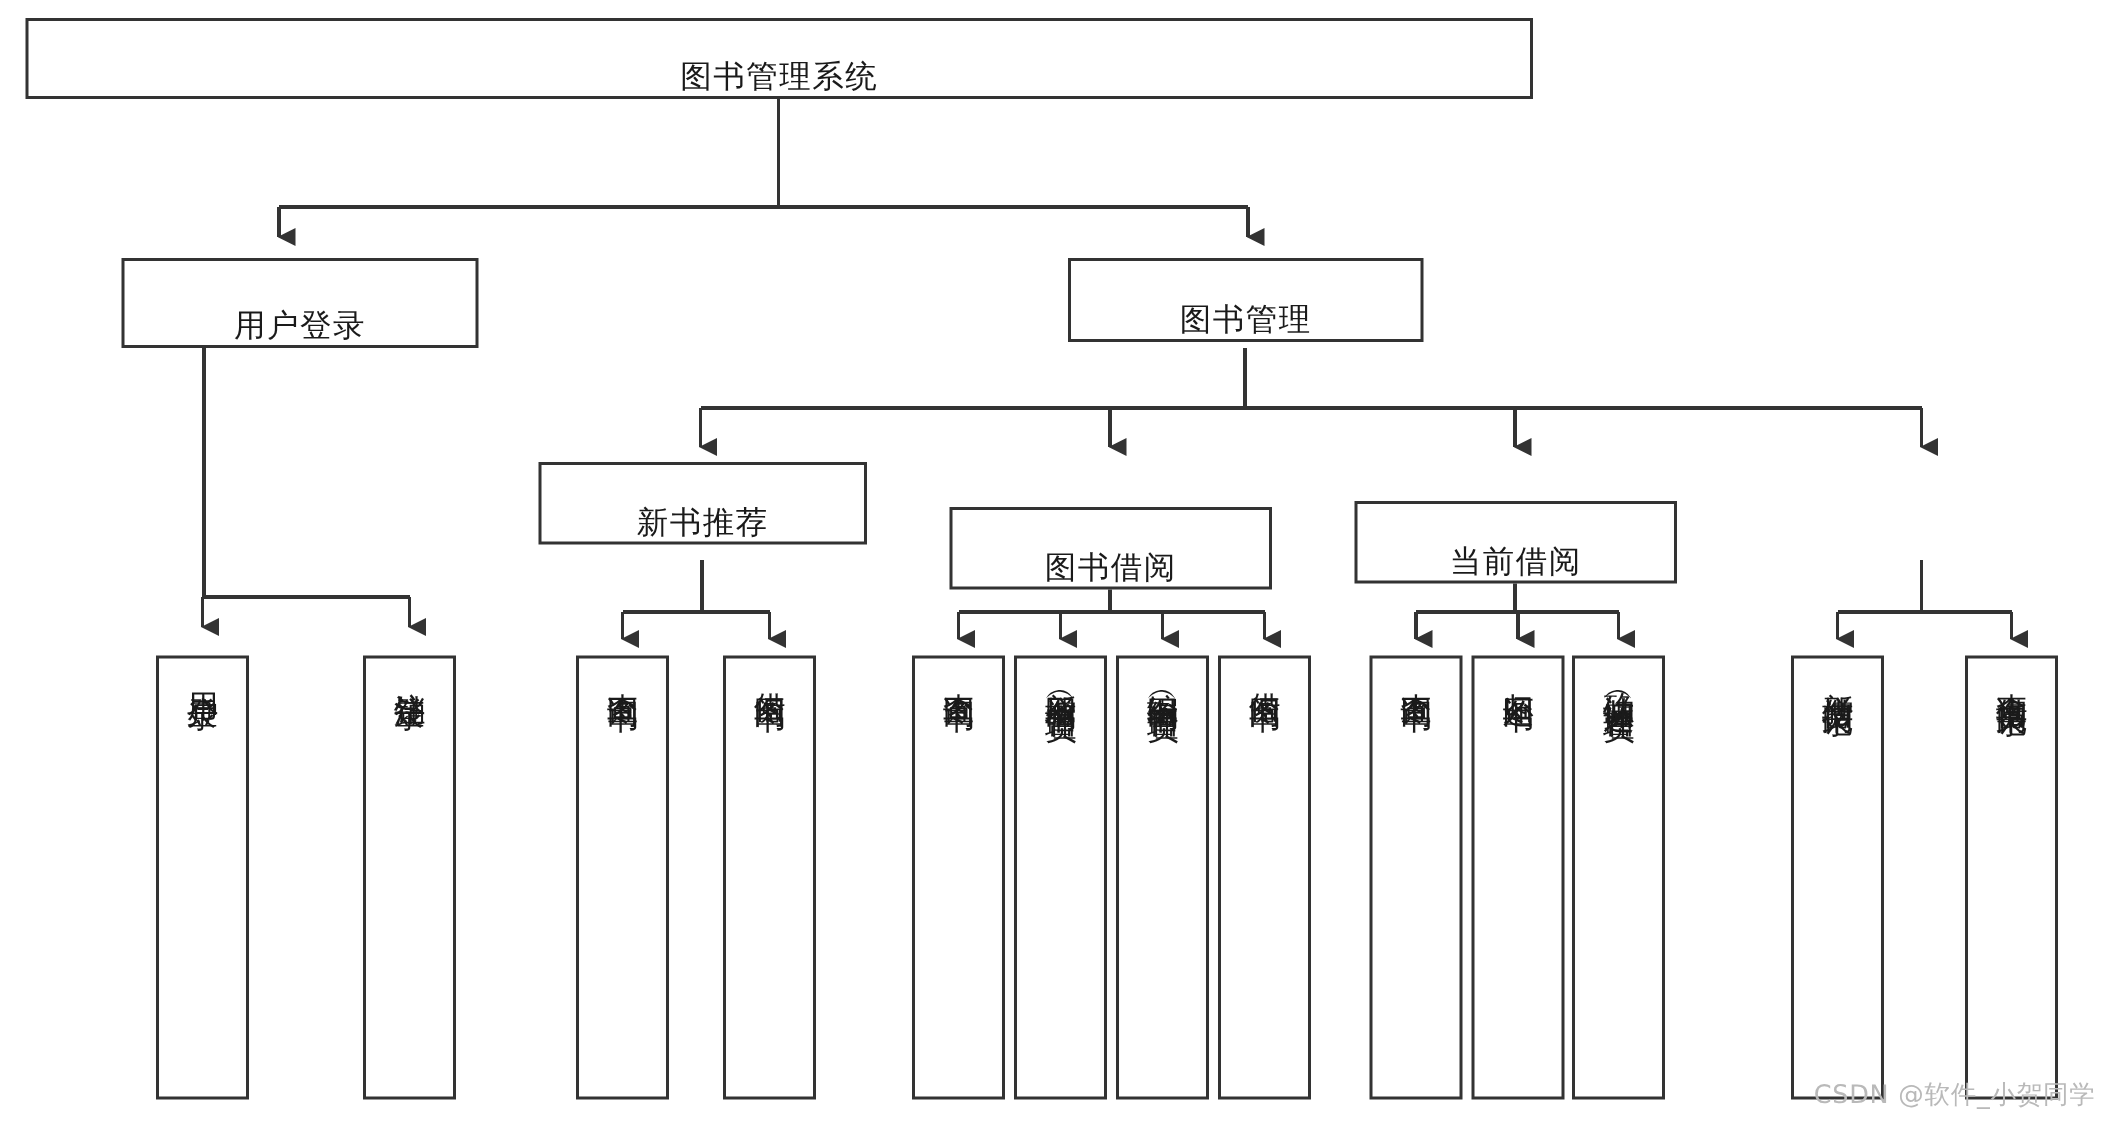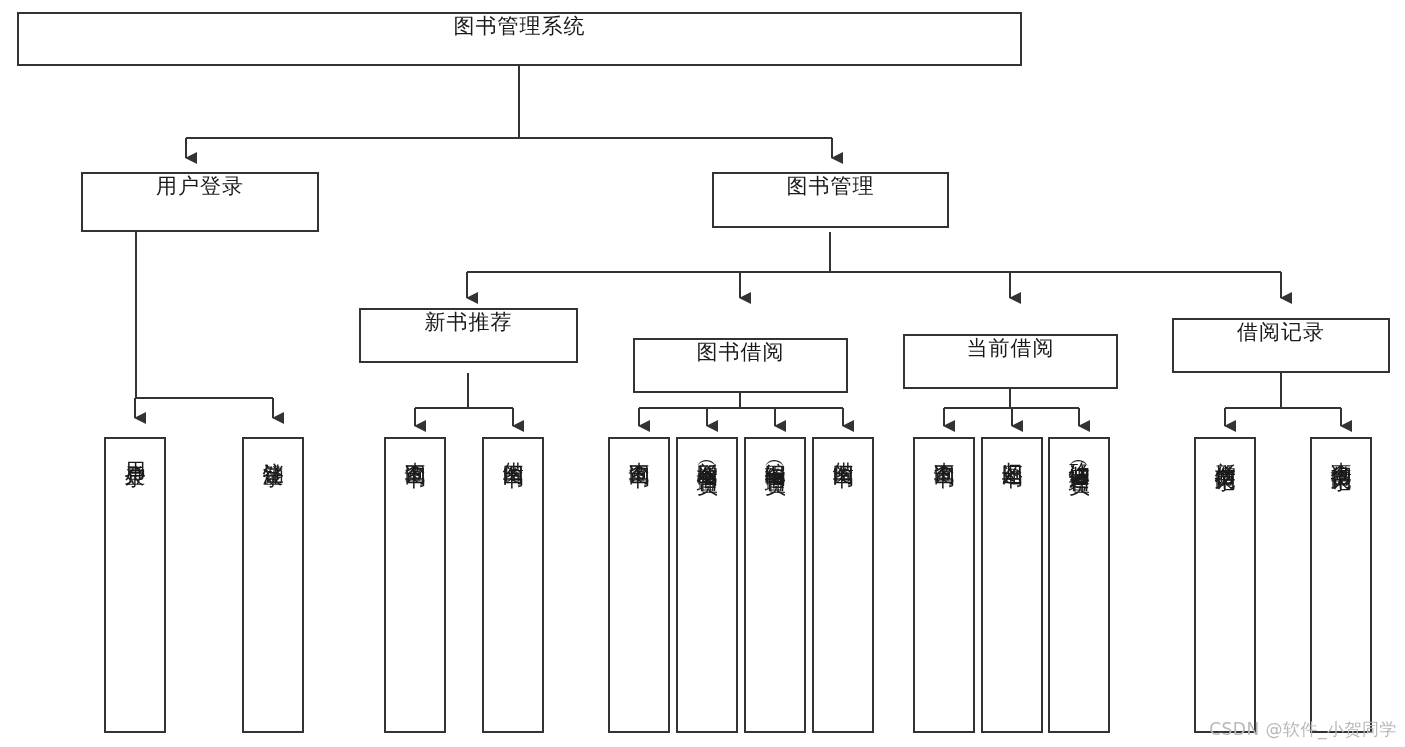--- a/index.html
+++ b/index.html
@@ -23,21 +23,21 @@
     top: 0;
     width: 1405px;
     height: 747px;
   }
   .node {
     position: absolute;
     box-sizing: border-box;
     border: 2px solid #333333;
     background: #ffffff;
     display: flex;
-    align-items: flex-start;
+    align-items: flex-end;
     justify-content: center;
     color: #1a1a1a;
   }
   .node.horiz {
     font-size: 21px;
     letter-spacing: 1px;
     line-height: 1.2;
   }
   .node.vert {
     writing-mode: vertical-rl;
@@ -143,23 +143,20 @@
   </div>
 
   <div class="node horiz" style="left:633px; top:318px; width:215px; height:55px;margin-top:20px;">
     <span class="label">图书借阅</span>
   </div>
 
   <div class="node horiz" style="left:903px; top:334px; width:215px; height:55px;">
     <span class="label">当前借阅</span>
   </div>
 
-  <div class="node horiz" style="left:1172px; top:318px; width:218px; height:55px;">
-    <span class="label">借阅记录</span>
-  </div>
 
   <div class="node vert" style="left:104px; top:437px; width:62px; height:296px;">
     <span class="label">用户登录</span>
   </div>
 
   <div class="node vert" style="left:242px; top:437px; width:62px; height:296px;">
     <span class="label">注销登录</span>
   </div>
 
   <div class="node vert" style="left:384px; top:437px; width:62px; height:296px;">

